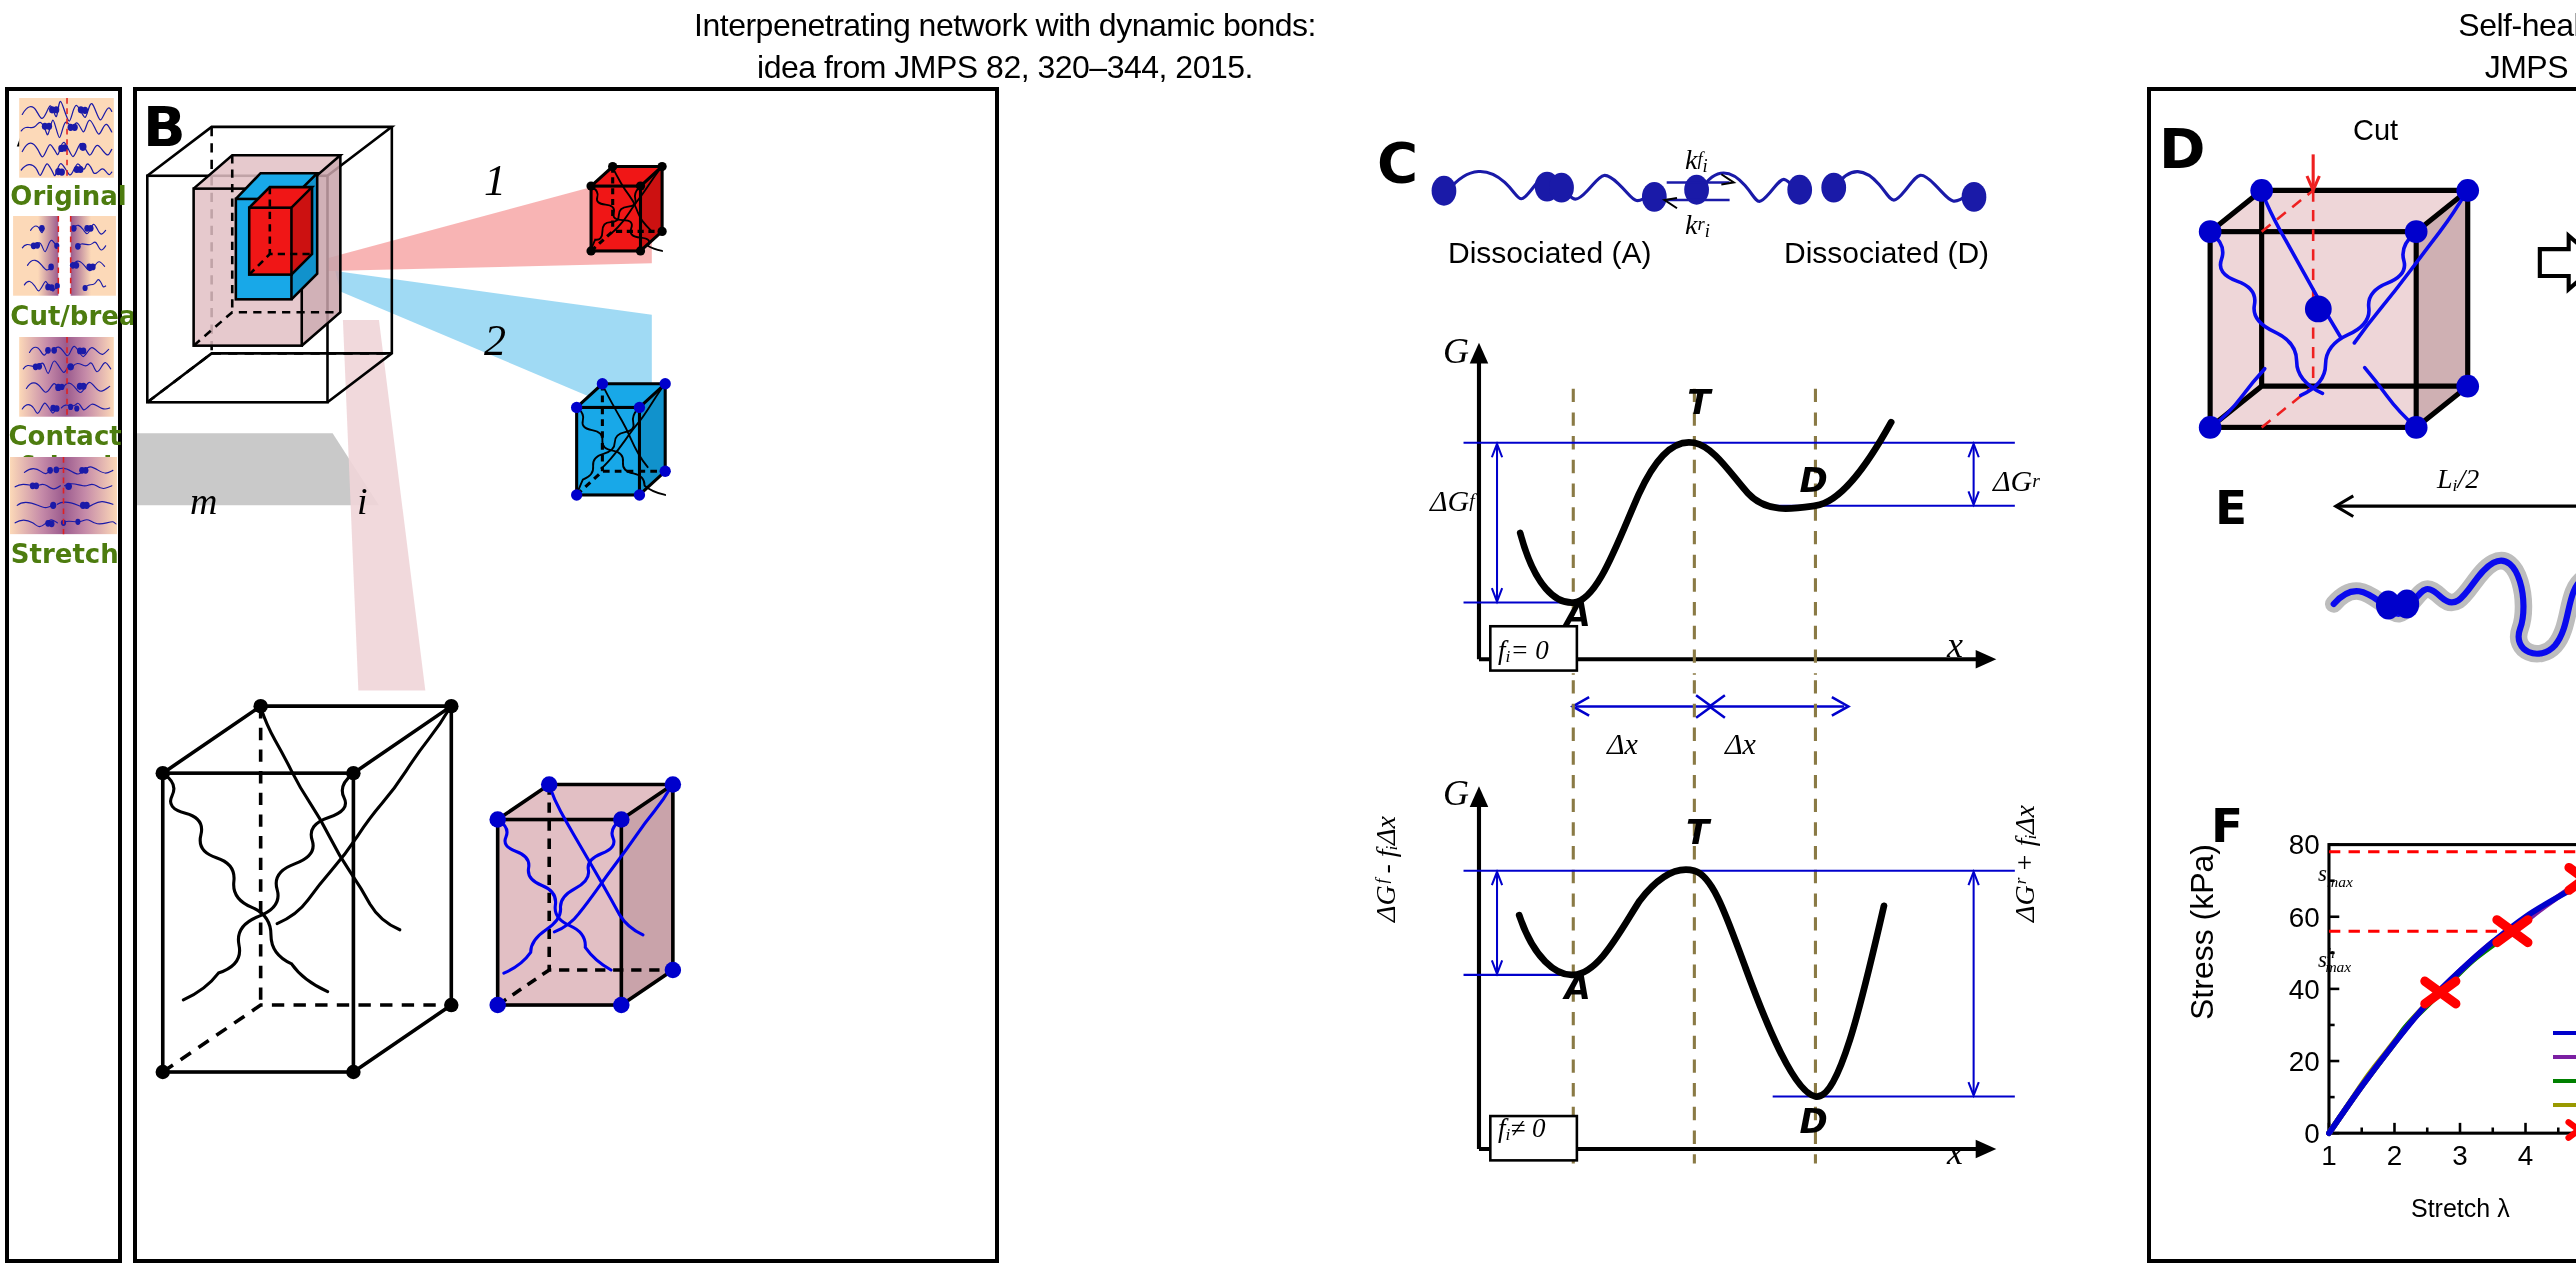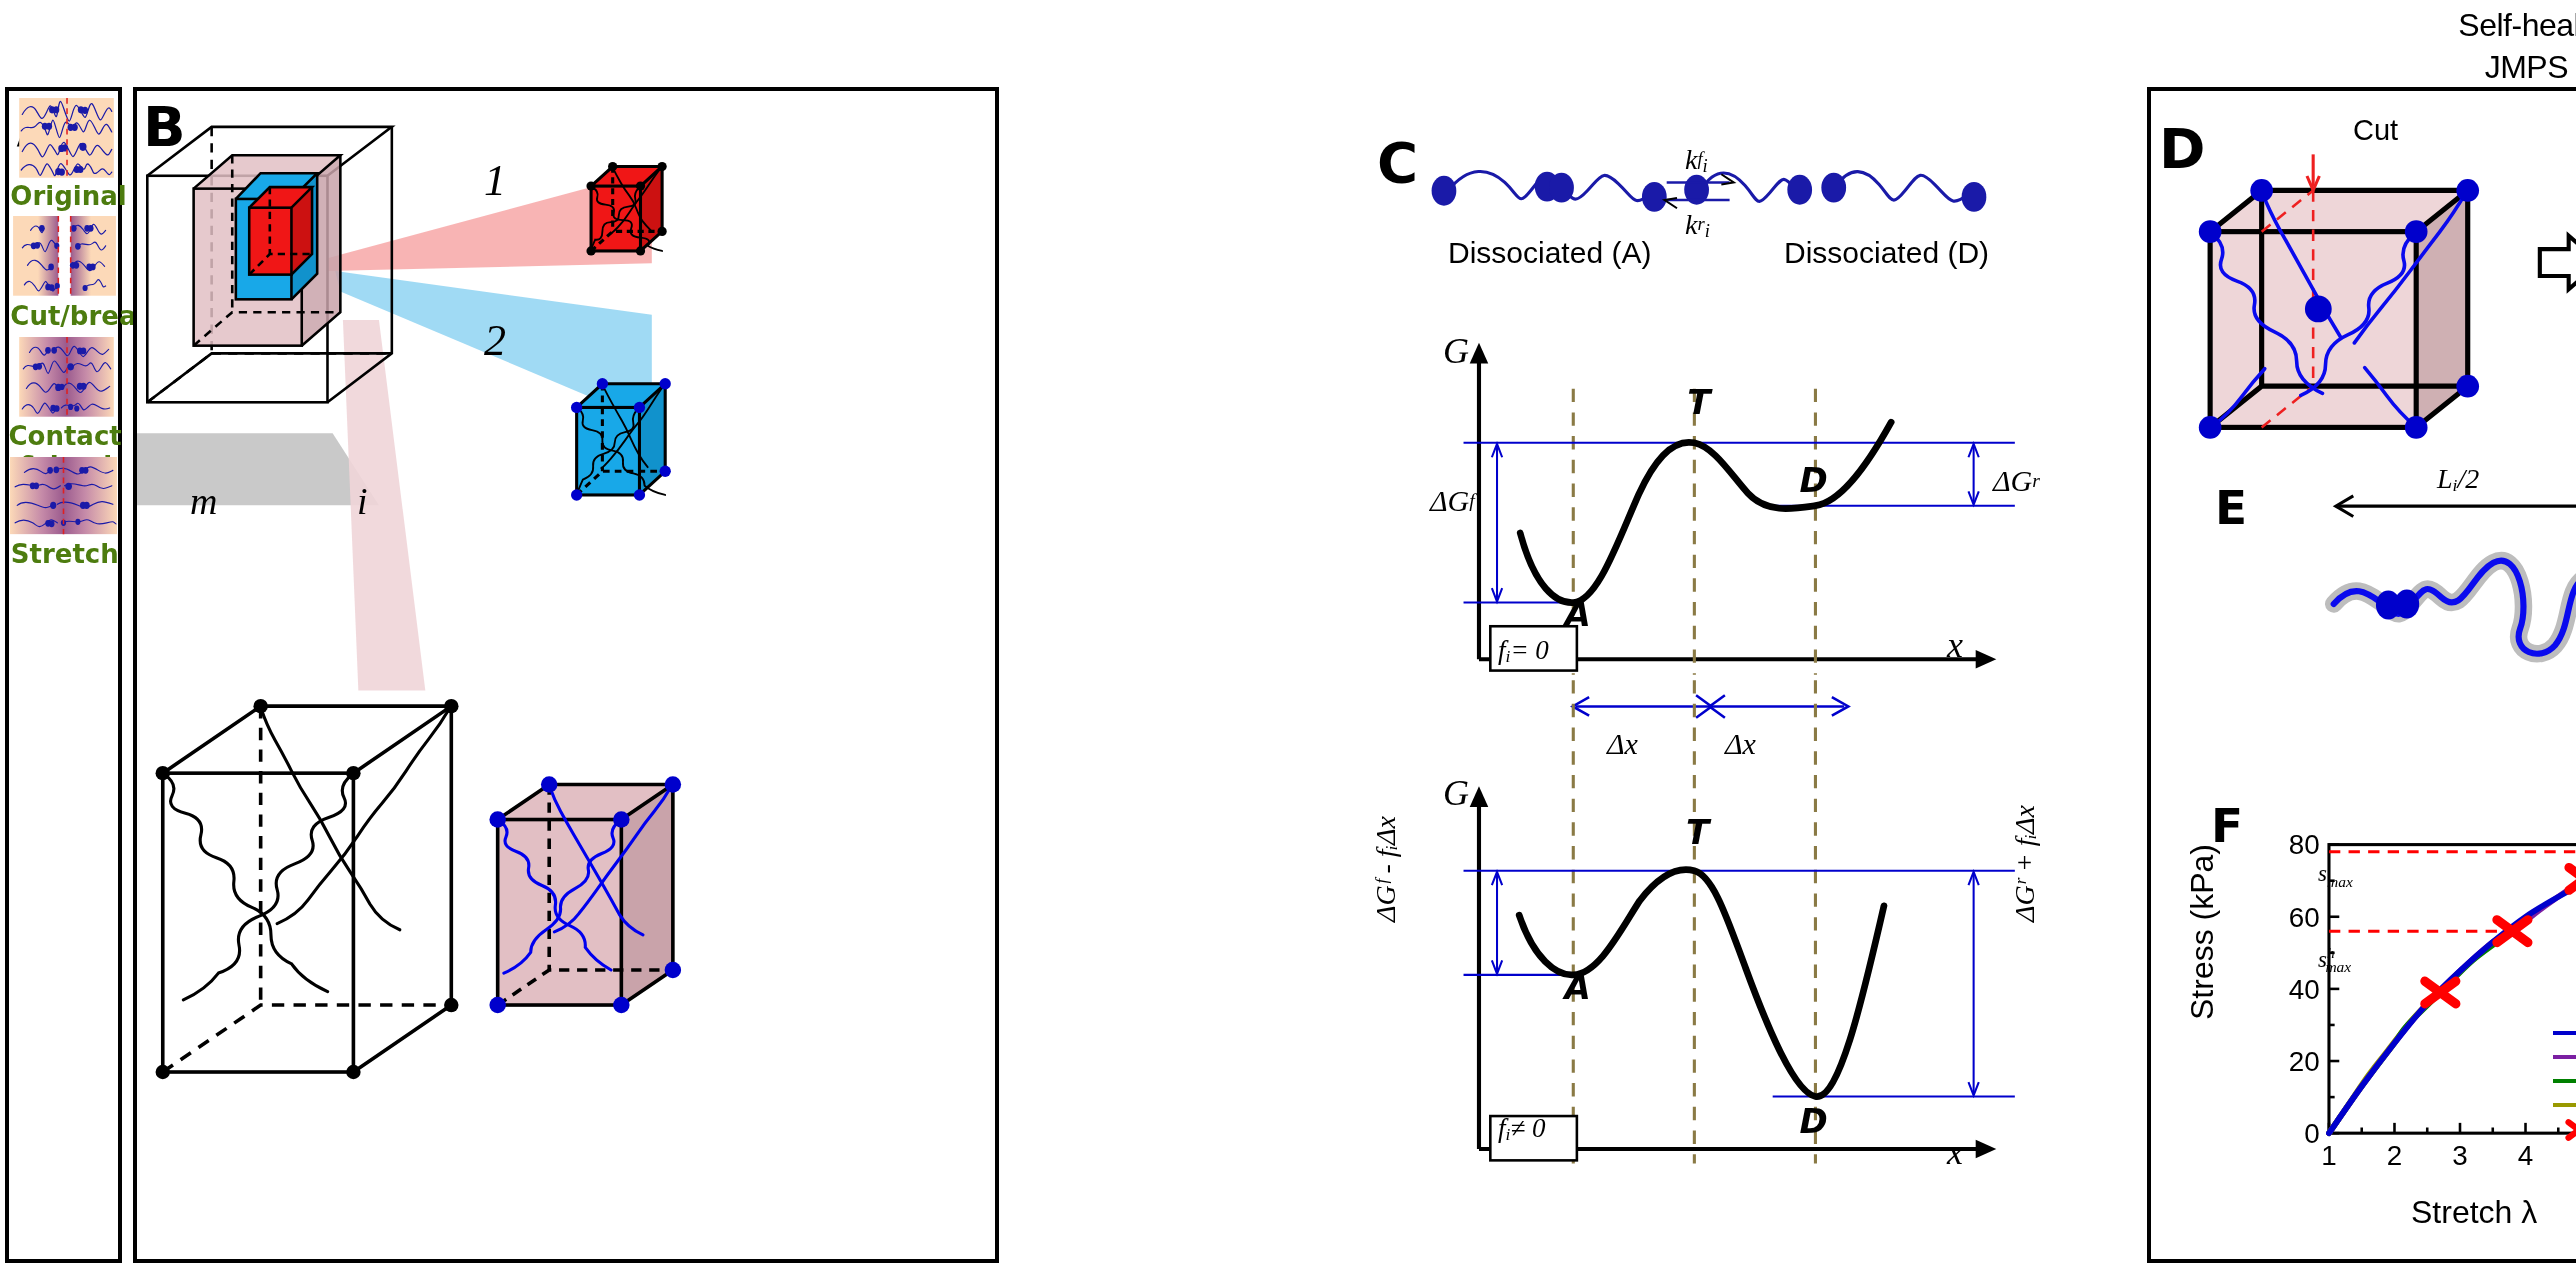--- a/index.html
+++ b/index.html
@@ -40,20 +40,24 @@
   .fline{width:56px;height:4.1px;}
   .axname{position:absolute;font-family:"Liberation Sans",sans-serif;font-size:28px;color:#000;}
 
   svg{display:block;overflow:visible;}
 </style>
 </head>
 <body>
 
 <div class="fig">
 
+  <div class="title" style="left:562px;top:4.1px;width:886px;">
+    <div>Interpenetrating network with dynamic bonds:</div>
+    <div>idea from JMPS 82, 320–344, 2015.</div>
+  </div>
   <div class="title" style="left:2231px;top:4.1px;width:876px;">
     <div>Self-healing mechanics model:</div>
     <div>JMPS 121, 409-431, 2018.</div>
   </div>
 
   <div class="frame" style="left:5.2px;top:87px;width:117px;height:1176px;"></div>
 
   <div class="plabel" style="left:16.5px;top:99px;">A</div>
 
   <div class="a-strip" style="left:18.5px;top:98px;width:95px;height:90px;">
@@ -827,21 +831,21 @@
         <text x="102" y="479" text-anchor="end" font-family="Liberation Sans" font-size="54" fill="#000" stroke="none">20</text>
         <text x="102" y="339" text-anchor="end" font-family="Liberation Sans" font-size="54" fill="#000" stroke="none">40</text>
         <text x="102" y="199" text-anchor="end" font-family="Liberation Sans" font-size="54" fill="#000" stroke="none">60</text>
         <text x="102" y="59" text-anchor="end" font-family="Liberation Sans" font-size="54" fill="#000" stroke="none">80</text>
       </svg>
   </div>
 
   <div class="axname" style="left:2184px;top:1020px;transform:rotate(-90deg);transform-origin:left top;white-space:nowrap;font-size:32px;">
     <span>Stress (kPa)</span>
   </div>
-  <div class="axname" style="left:2411px;top:1194px;font-size:32px;white-space:nowrap;">
+  <div class="axname" style="left:2411px;top:1194px;font-size:25px;white-space:nowrap;">
     <span>Stretch λ</span>
   </div>
   <div class="lbl mathi" style="left:2318px;top:861px;font-size:23px;font-style:italic;">s<sub style="font-size:15.5px;">max</sub></div>
   <div class="lbl mathi" style="left:2318px;top:944px;font-size:23px;">s<sup style="font-size:15.5px;">h</sup><sub style="font-size:15.5px;margin-left:-9.3px;">max</sub></div>
 
   <div class="flegbox" style="left:2553px;top:1021px;">
     <div class="flegrow">
       <span class="fline" style="background:#0000cc;"></span>
 
     </div>

